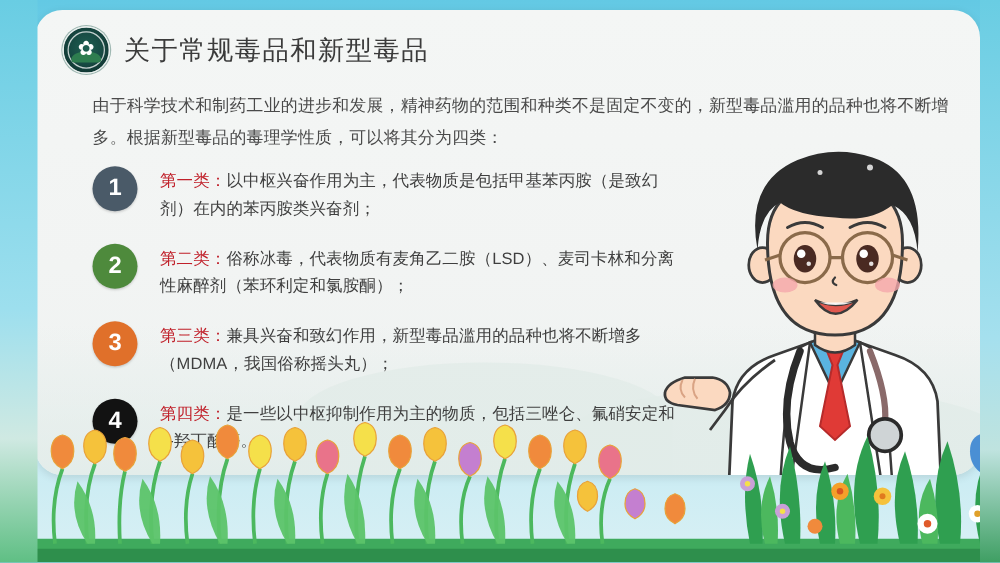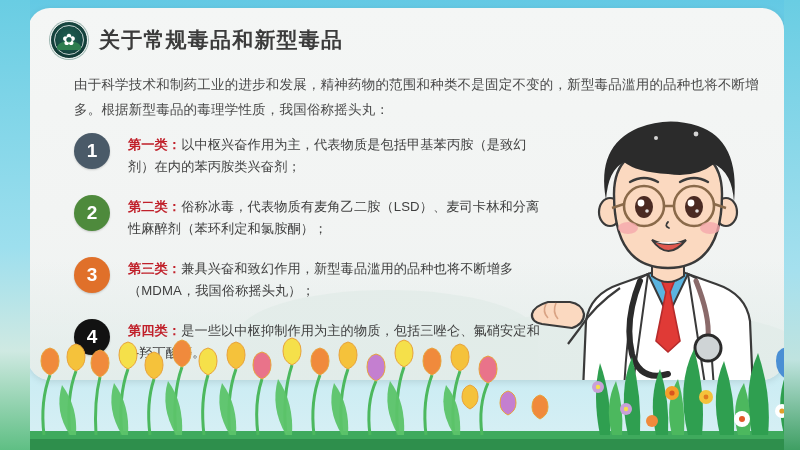--- a/index.html
+++ b/index.html
@@ -56,21 +56,21 @@
   .emblem .dove {
     position:relative; z-index:2; color:#ffffff;
     font-size:16px; line-height:1;
   }
   .emblem .hill {
     position:absolute; left:6px; right:6px; bottom:8px; height:9px;
     background:#2e7d4f; border-radius:50% 50% 2px 2px / 80% 80% 2px 2px;
     z-index:1;
   }
   .title {
-    font-size:21px; font-weight:bold; color:#3b3b3b;
+    font-size:21px; font-weight:normal; color:#3b3b3b;
     letter-spacing:1.2px; white-space:nowrap;
   }
 
   
   #intro {
     position:absolute; left:46px; top:64px; width:690px;
     font-size:13.5px; line-height:25px; color:#4a4a4a;
     letter-spacing:.2px;
   }
 
@@ -81,21 +81,21 @@
     width:36px; height:36px; border-radius:50%; flex:none;
     color:#ffffff; font-size:19px; font-weight:bold;
     display:flex; align-items:center; justify-content:center;
     margin-top:1px;
     box-shadow:0 1px 2px rgba(0,0,0,.18);
   }
   .item-text {
     margin-left:18px; font-size:13.2px; line-height:22px;
     color:#3f3f3f; letter-spacing:.1px; padding-top:2px;
   }
-  .item-text .lbl { color:#c0202a; font-weight:bold; }
+  .item-text .lbl { color:#c0202a; font-weight:normal; }
 
   
   #doctor { position:absolute; left:500px; top:108px; width:270px; height:275px; }
   #doctor svg { width:100%; height:100%; display:block; }
 
   
   #foreground { position:absolute; left:0; bottom:0; width:800px; height:115px; }
   #foreground svg { width:100%; height:100%; display:block; }
   .leftstrip {
     position:absolute; left:0; top:0; width:30px; height:450px;
@@ -123,21 +123,21 @@
 
   <div id="header">
     <div class="emblem">
       <div class="ring"></div>
       <div class="hill"></div>
       <div class="dove">✿</div>
     </div>
     <div class="title">关于常规毒品和新型毒品</div>
   </div>
 
-  <div id="intro">由于科学技术和制药工业的进步和发展，精神药物的范围和种类不是固定不变的，新型毒品滥用的品种也将不断增多。根据新型毒品的毒理学性质，我国俗称摇头丸：</div>
+  <div id="intro">由于科学技术和制药工业的进步和发展，精神药物的范围和种类不是固定不变的，新型毒品滥用的品种也将不断增多。根据新型毒品的毒理学性质，可以将其分为四类：</div>
 
   <div id="list">
 
     <div class="item">
       <div class="badge" style="background:#4a5a68;">1</div>
       <div class="item-text">
         <span class="lbl">第一类：</span><span>以中枢兴奋作用为主，代表物质是包括甲基苯丙胺（是致幻剂）在内的苯丙胺类兴奋剂；</span>
       </div>
     </div>
 

